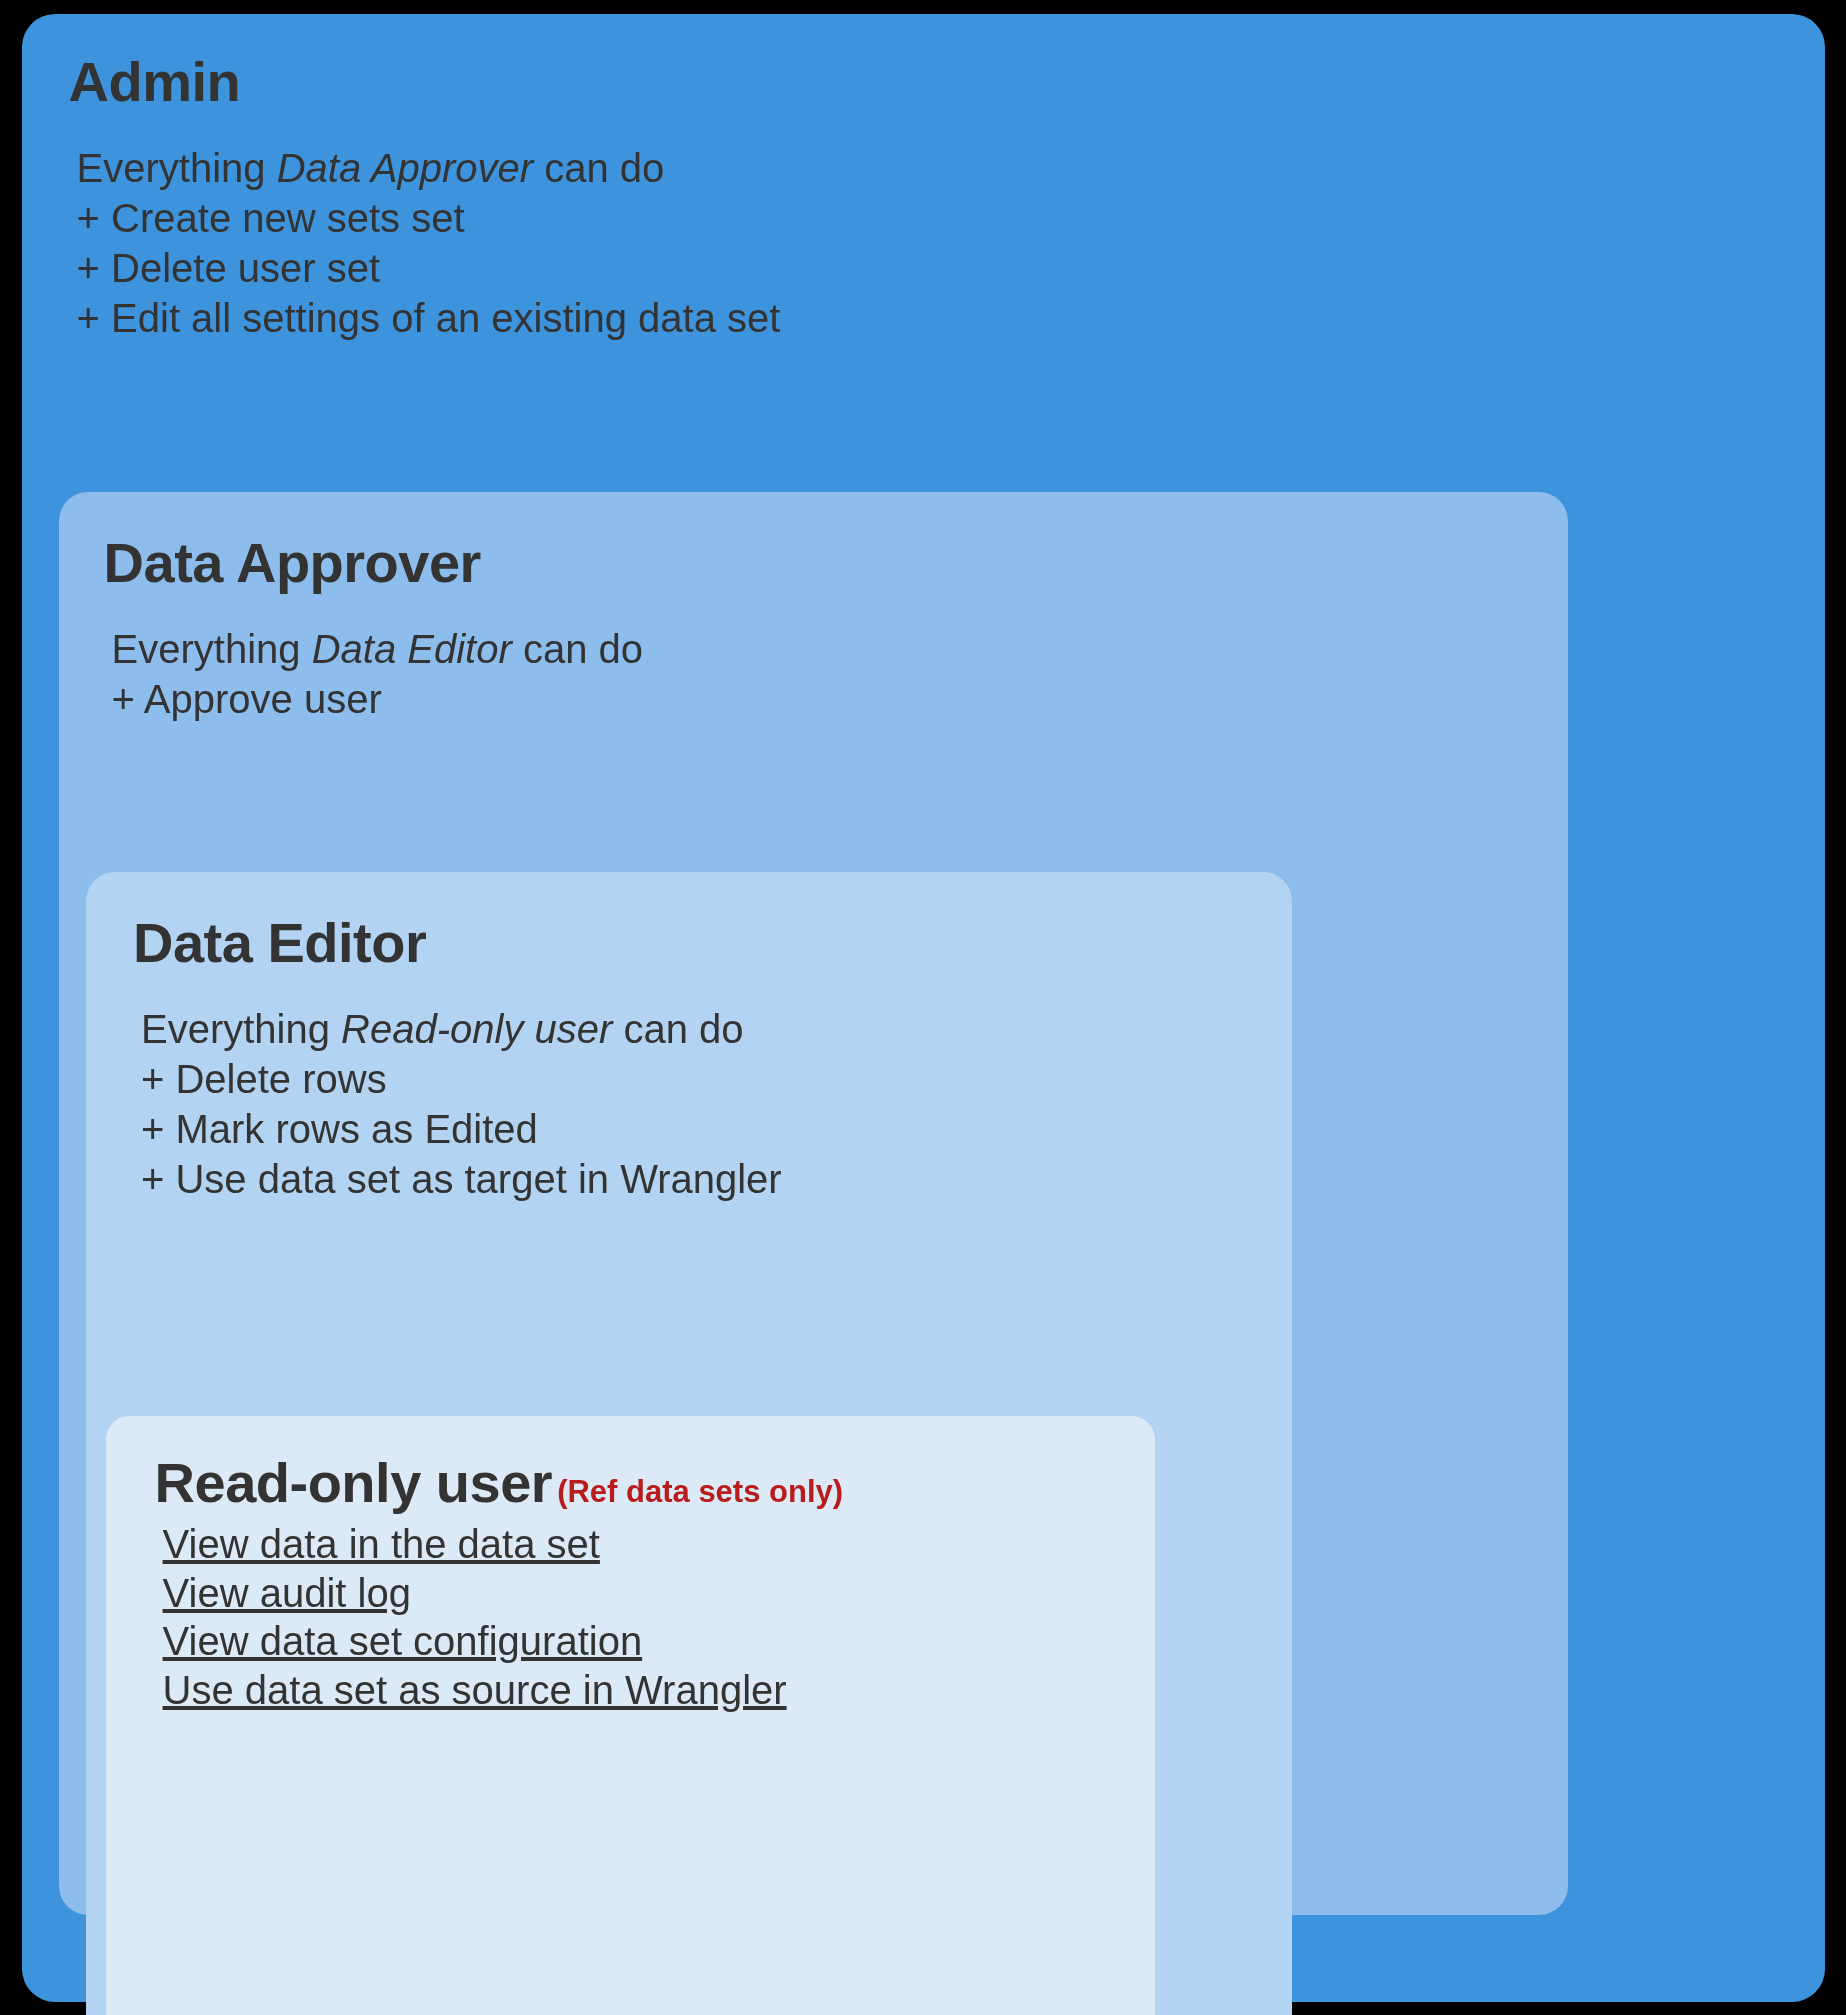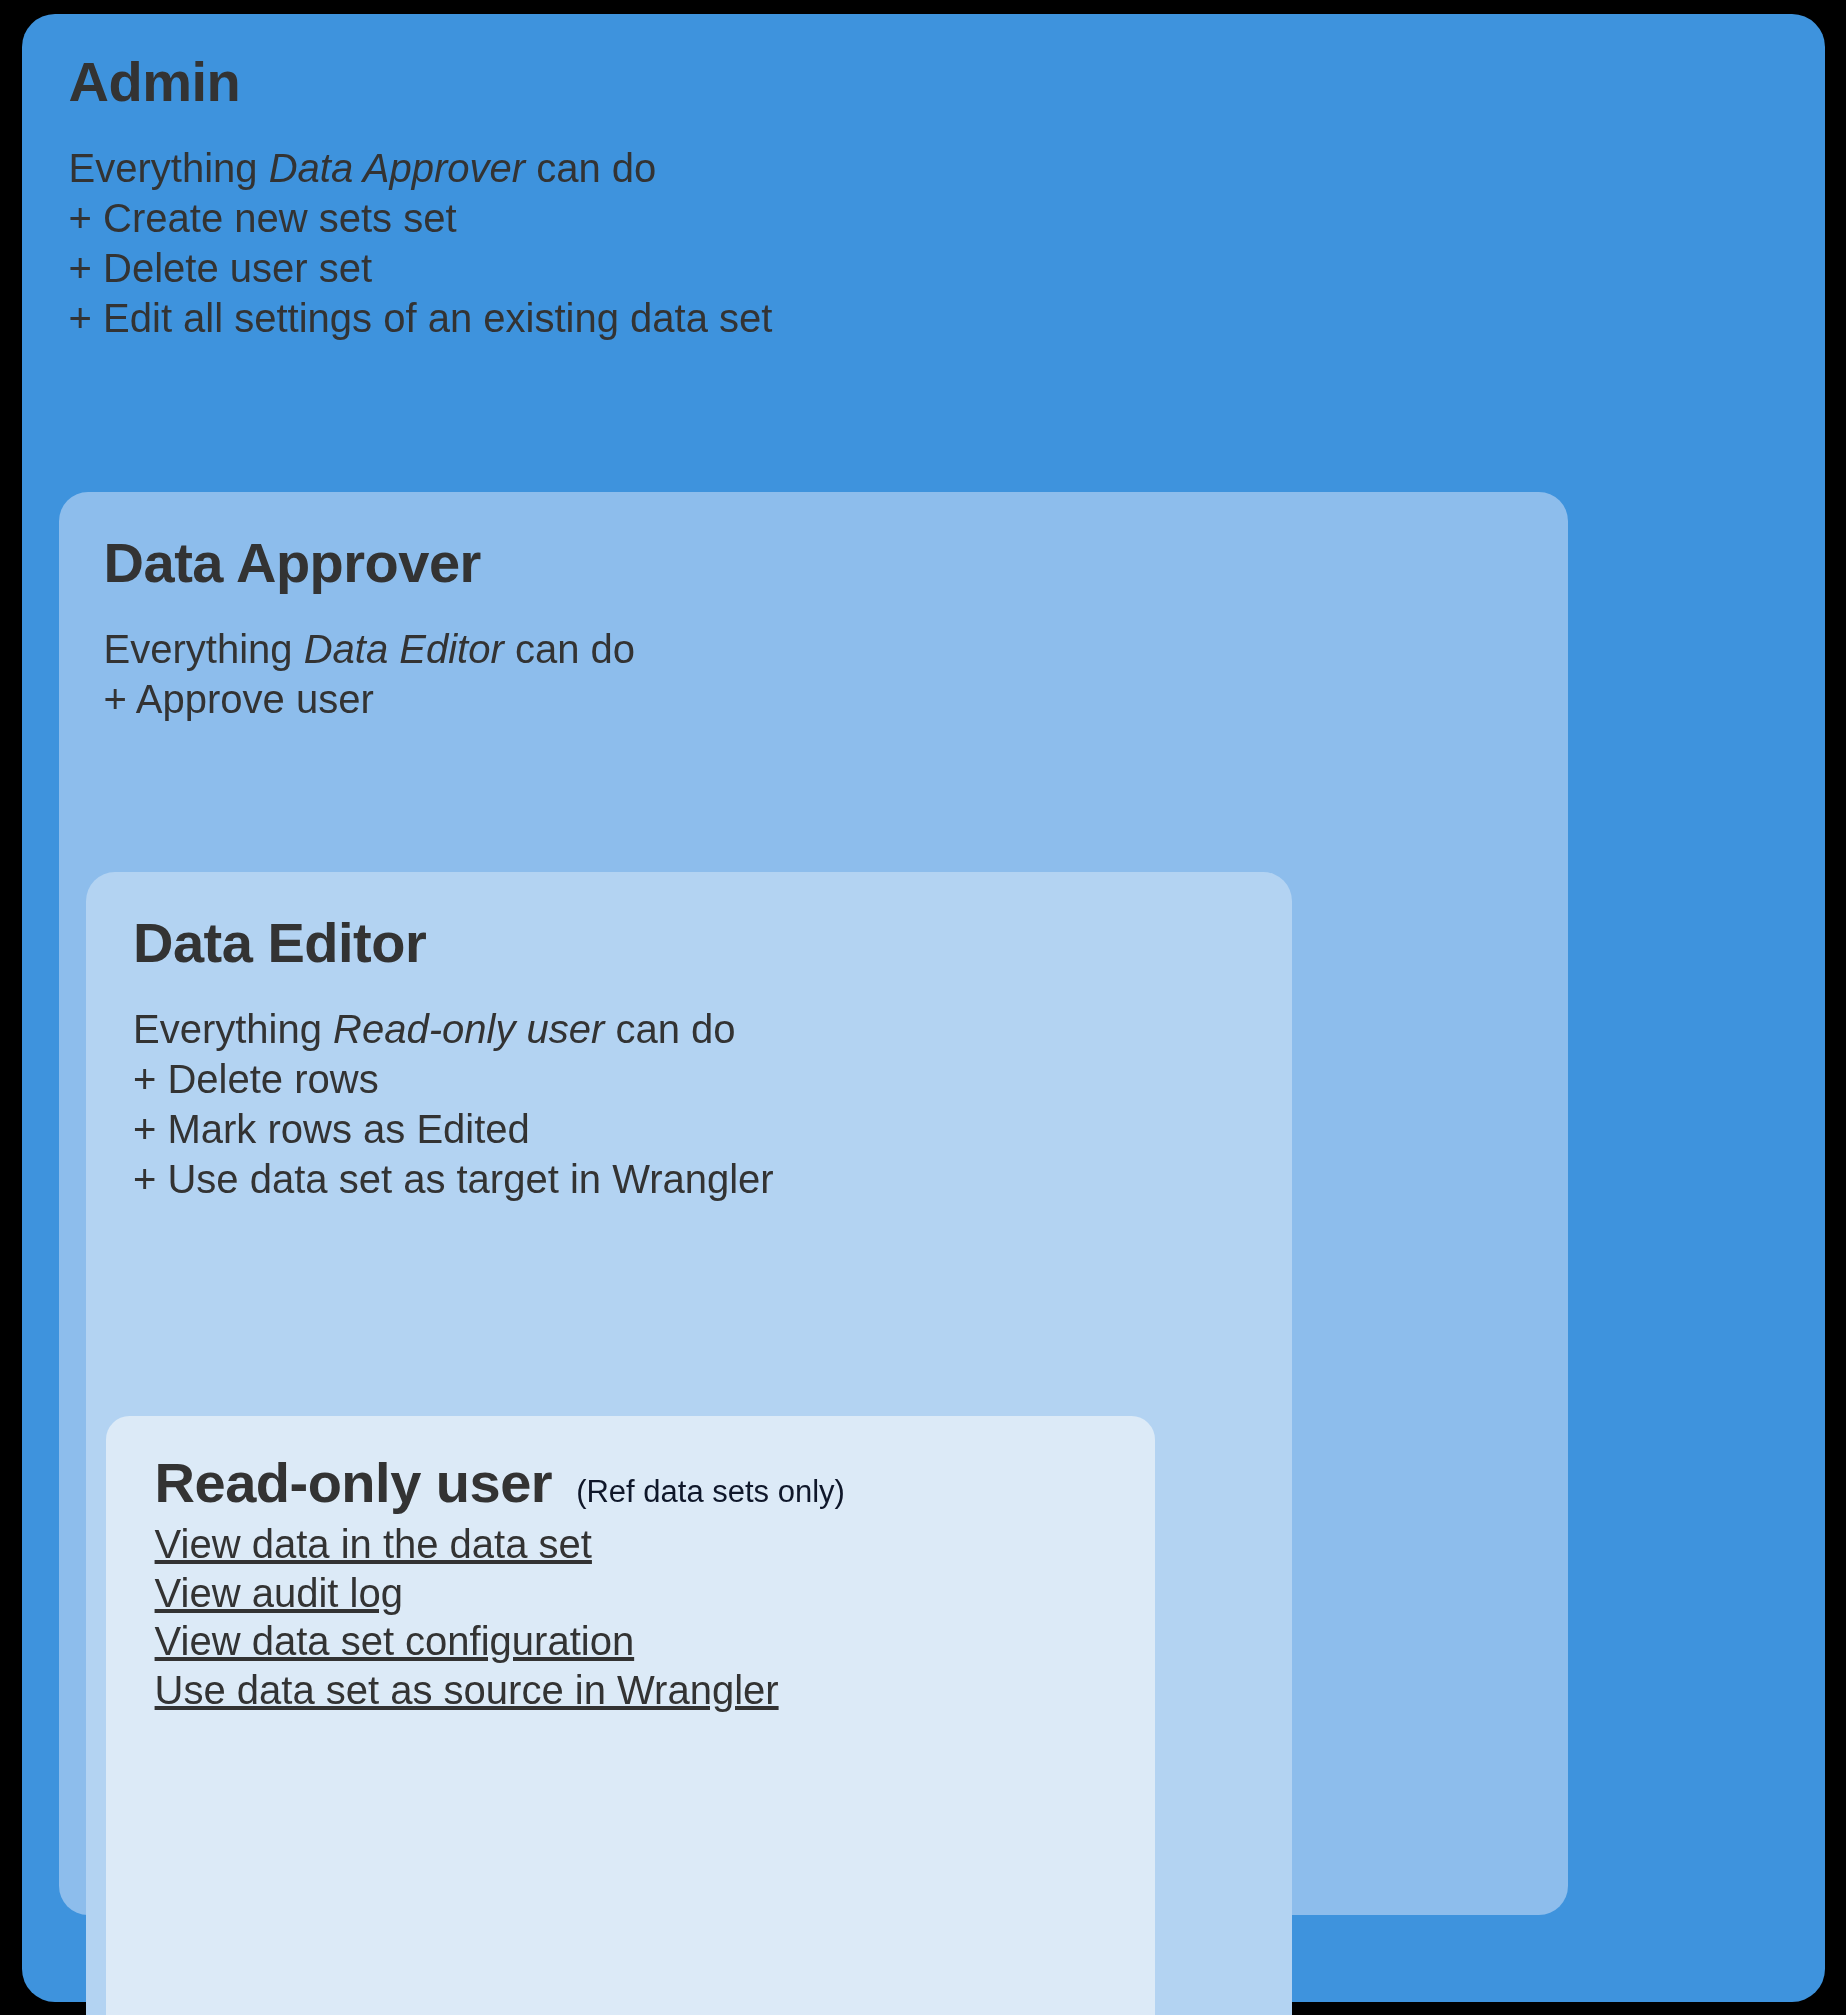--- a/index.html
+++ b/index.html
@@ -79,28 +79,28 @@
     letter-spacing: -0.5px;
   }
 
   #title-readonly {
     font-size: 56px;
     margin-bottom: 9.8px;
   }
 
   .title-note {
     font-size: 31px;
-    font-weight: normal;
-    color: #0f172a;
-    margin-left: 24px;
+    font-weight: bold;
+    color: #b91c1c;
+    margin-left: 5px;
     letter-spacing: 0px;
   }
 
   .lines {
-    margin: 0;
+    margin: 8px;
     padding: 0;
     list-style: none;
   }
 
   .line {
     font-size: 40px;
     color: #333333;
     line-height: 1.25;
     white-space: nowrap;
   }

